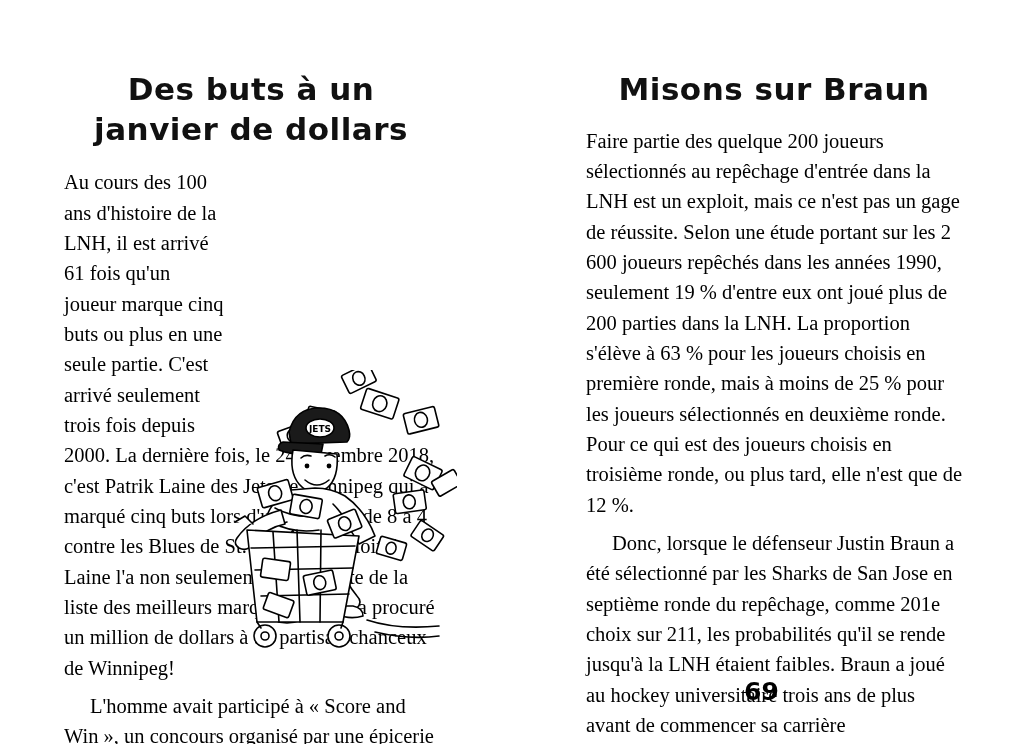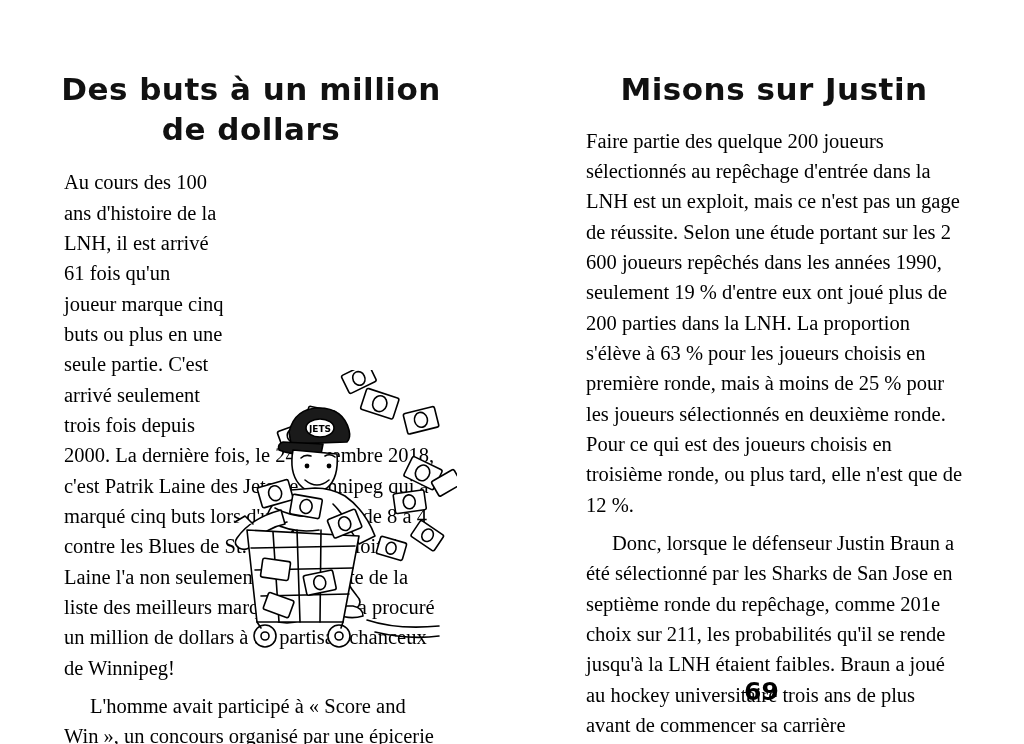--- a/index.html
+++ b/index.html
@@ -90,21 +90,21 @@
     font-size: 25px;
     color: #000000;
   }
 </style>
 </head>
 <body>
 
 <div class="page">
 
   <div class="column col-left">
-    <h1 class="headline headline-left">Des buts à un million de dollars</h1>
+    <h1 class="headline headline-left">Des buts à un janvier de dollars</h1>
     <div class="body-text">
       <div class="wrap-figure"></div>
       <p class="para">Au cours des 100 ans d'histoire de la LNH, il est arrivé 61 fois qu'un joueur marque cinq buts ou plus en une seule partie. C'est arrivé seulement trois fois depuis 2000. La dernière fois, le 24 novembre 2018, c'est Patrik Laine des Jets de Winnipeg qui a marqué cinq buts lors d'une victoire de 8 à 4 contre les Blues de St. Louis. L'exploit de Laine l'a non seulement hissé en tête de la liste des meilleurs marqueurs, mais a procuré un million de dollars à un partisan chanceux de Winnipeg!</p>
       <p class="para indent">L'homme avait participé à « Score and Win », un concours organisé par une épicerie locale qui promettait un important prix en argent au gagnant si un joueur des Jets, des Flames, des Oilers ou des Canucks marquait cinq buts en une seule partie. Le prix sera versé sur 20 ans, à raison de 50 000 $ par année. Ça fait beaucoup de produits d'épicerie!</p>
     </div>
   </div>
 
   <div class="figure">
     <svg viewBox="0 0 240 278" width="240" height="278" xmlns="http://www.w3.org/2000/svg">
       <g fill="none" stroke="#000" stroke-width="1.6" stroke-linejoin="round" stroke-linecap="round">
@@ -224,21 +224,21 @@
             </g>
         </g>
 
         <path d="M150 250 q30 10 72 6"></path>
         <path d="M158 262 q34 8 64 4"></path>
       </g>
     </svg>
   </div>
 
   <div class="column col-right">
-    <h1 class="headline headline-right">Misons sur Justin</h1>
+    <h1 class="headline headline-right">Misons sur Braun</h1>
     <div class="body-text">
       <p class="para">Faire partie des quelque 200 joueurs sélectionnés au repêchage d'entrée dans la LNH est un exploit, mais ce n'est pas un gage de réussite. Selon une étude portant sur les 2 600 joueurs repêchés dans les années 1990, seulement 19 % d'entre eux ont joué plus de 200 parties dans la LNH. La proportion s'élève à 63 % pour les joueurs choisis en première ronde, mais à moins de 25 % pour les joueurs sélectionnés en deuxième ronde. Pour ce qui est des joueurs choisis en troisième ronde, ou plus tard, elle n'est que de 12 %.</p>
       <p class="para indent">Donc, lorsque le défenseur Justin Braun a été sélectionné par les Sharks de San Jose en septième ronde du repêchage, comme 201e choix sur 211, les probabilités qu'il se rende jusqu'à la LNH étaient faibles. Braun a joué au hockey universitaire trois ans de plus avant de commencer sa carrière professionnelle avec les Sharks de Worcester, dans la LAH. Il a joué sa première partie dans la LNH le 26 novembre 2010 et a finalement intégré l'alignement régulier des Sharks de San Jose en janvier 2013. Est-il une vedette? Peut-être pas. Mais tout comme chaque joueur qui a réussi dans la LNH, il peut affirmer être l'un des meilleurs joueurs de hockey du monde, ce qui est en soi un exploit extraordinaire!</p>
     </div>
   </div>
 
   <div class="page-number">69</div>
 </div>
 
 </body></html>

